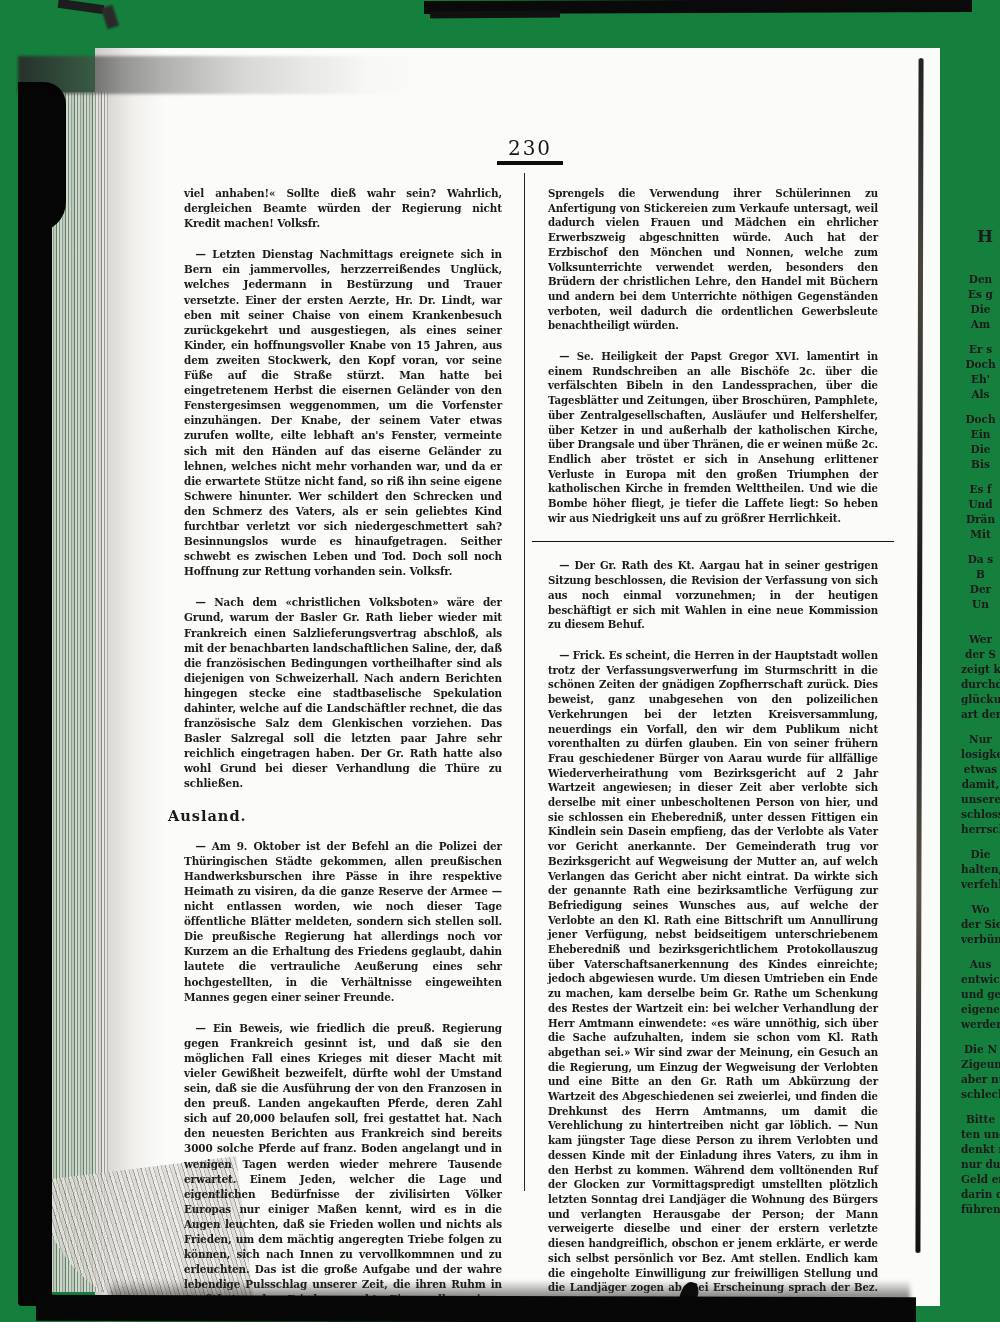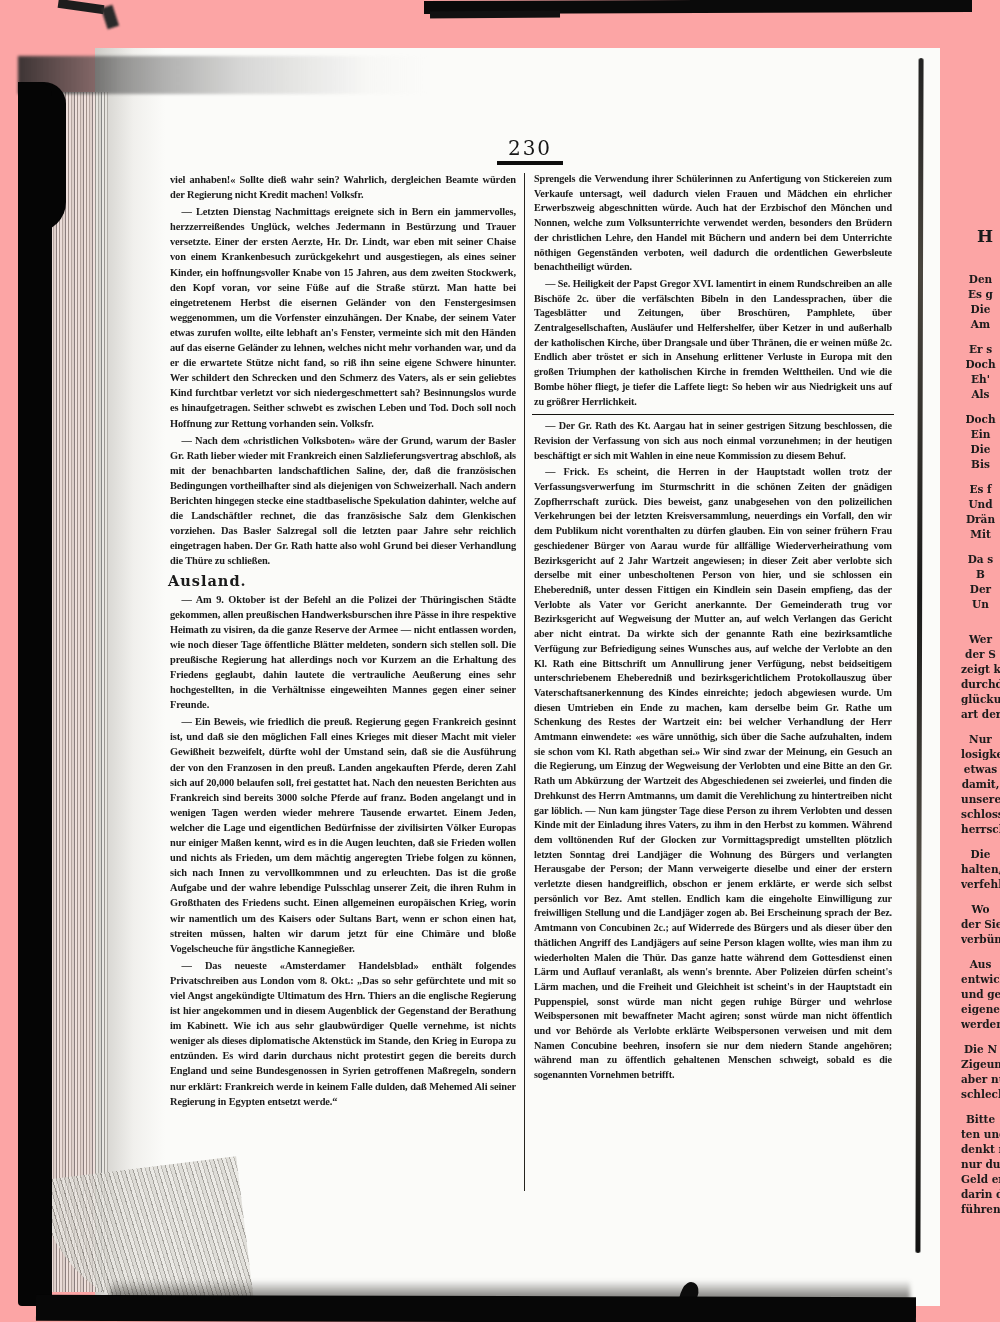--- a/index.html
+++ b/index.html
@@ -1,16 +1,16 @@
 <!DOCTYPE html>
 <html><head>
 <meta charset="utf-8">
 <style>
   html,body{margin:0;padding:0;background:#fff;}
-  #stage{position:relative;width:1000px;height:1322px;background:#fca5a5;overflow:hidden;
+  #stage{position:relative;width:1000px;height:1322px;background:#15803d;overflow:hidden;
          font-family:"DejaVu Serif", serif;color:#1b1b1b;}
   
   .sheet{position:absolute;left:95px;top:48px;width:845px;height:1258px;background:#fbfbf9;z-index:1;}
   .sheet-shade{position:absolute;left:95px;top:48px;width:70px;height:1258px;z-index:2;
       background:linear-gradient(to right,rgba(120,115,105,.35),rgba(180,175,165,.15) 55%,rgba(0,0,0,0));}
   .top-gray-band{position:absolute;left:18px;top:56px;width:410px;height:38px;z-index:3;filter:blur(1.5px);
       background:linear-gradient(to right,rgba(40,40,40,.9),rgba(90,90,90,.6) 25%,rgba(150,150,150,.35) 55%,rgba(220,220,220,.12) 85%,rgba(0,0,0,0));}
   .top-black-strip{position:absolute;left:424px;top:0;width:548px;height:13px;background:#0a0a0a;z-index:3;transform:rotate(-.2deg);}
   .top-black-strip2{position:absolute;left:430px;top:11px;width:130px;height:7px;background:#111;z-index:3;transform:rotate(-.4deg);filter:blur(.5px);}
   .topleft-mark1{position:absolute;left:58px;top:2px;width:46px;height:9px;background:#1d1d1d;transform:rotate(8deg);z-index:3;filter:blur(.6px);}
@@ -30,21 +30,21 @@
   .ink-blob{position:absolute;left:681px;top:1282px;width:17px;height:24px;background:#0c0c0c;border-radius:45% 55% 50% 40%;transform:rotate(24deg);z-index:6;}
   
   .pageno-wrap{position:absolute;left:168px;top:136px;width:724px;text-align:center;z-index:4;}
   .pageno{font-size:20px;letter-spacing:2px;color:#161616;}
   .pageno-rule{width:66px;height:3.5px;background:#0d0d0d;margin:1px auto 0;}
   .cols{position:absolute;left:168px;top:170px;width:728px;display:flex;z-index:4;}
   .col{font-size:10.4px;line-height:15.1px;font-weight:700;text-align:justify;letter-spacing:-.1px;}
   .col-left{width:350px;}
   .col-right{width:362px;font-size:10.2px;line-height:14.7px;}
   .col-divider{width:1px;background:#26241f;margin:3px 7px 0 6px;height:1018px;}
-  .col p{margin:2px;text-indent:1.1em;font-family:Liberation Serif, serif;}
+  .col p{margin:16px;text-indent:1.1em;}
   .col p.noindent{text-indent:0;}
   .section-heading{text-align:left;font-size:14.5px;font-weight:700;letter-spacing:1px;margin:5px 0 3px;text-indent:0;}
   .rule-thin{border:0;border-top:1.5px solid #15130f;margin:5px 0 4px;}
   
   .edge-frags{position:absolute;left:961px;top:272px;width:39px;overflow:hidden;z-index:4;
       font-size:10.5px;font-weight:700;line-height:15px;color:#1b1b1b;text-align:center;}
   .edge-frags .frag{height:15px;white-space:nowrap;overflow:hidden;}
   .edge-frags .frag:empty{height:10px;}
   .edge-top-partial{position:absolute;left:977px;top:226px;width:23px;overflow:hidden;z-index:4;
       font-size:17px;font-weight:700;white-space:nowrap;}

